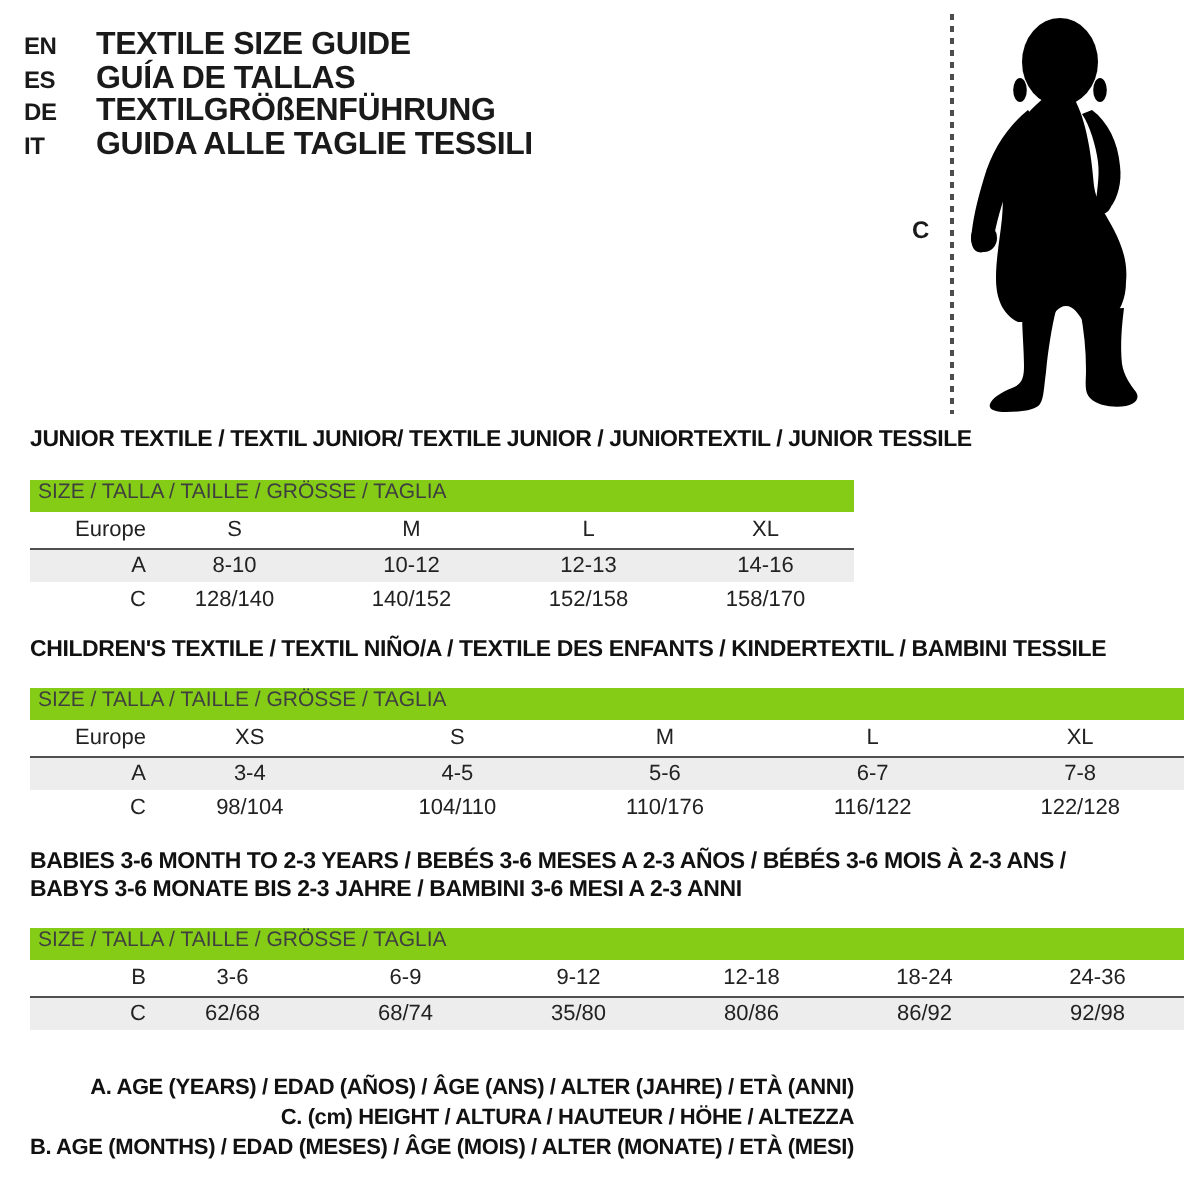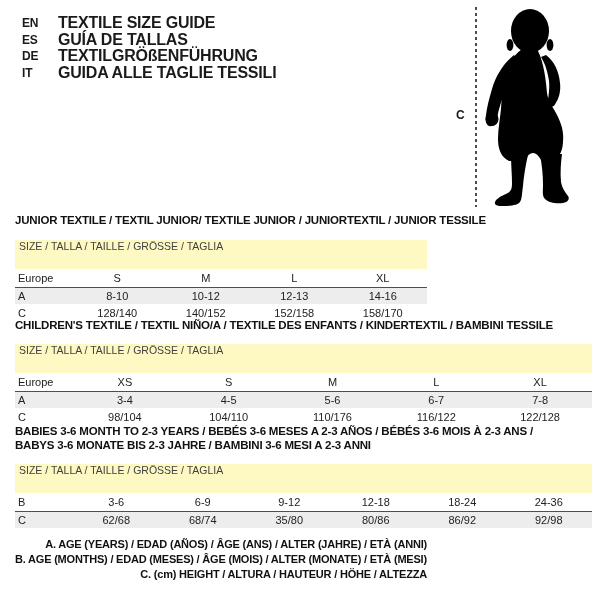--- a/index.html
+++ b/index.html
@@ -3,47 +3,47 @@
 <meta charset="utf-8">
 <style>
   * { margin:0; padding:0; box-sizing:border-box; }
   html,body { background:#fff; }
   .page {
     position:relative; width:600px; height:600px; background:#fff;
     font-family:"Liberation Sans", sans-serif; color:#1a1a1a; overflow:hidden;
   }
 
   
-  .lang-block { position:absolute; left:22px; top:15px; }
+  .lang-block { position:absolute; left:12px; top:15px; }
   .lang-row { display:flex; height:16.5px; align-items:center; }
   .lang-code { width:36px; font-size:12px; font-weight:bold; letter-spacing:-0.2px; }
   .lang-label { font-size:16px; font-weight:bold; letter-spacing:-0.2px; white-space:nowrap; }
 
   
   .measure-c { position:absolute; left:456px; top:108px; font-size:12px; font-weight:bold; }
   .dash-line {
     position:absolute; left:475px; top:7px; width:2px; height:200px;
     background:repeating-linear-gradient(to bottom, #4d4d4d 0 3px, transparent 3px 6px);
   }
   .baby-svg { position:absolute; left:484px; top:5px; }
 
   
   .tbl-title {
     position:absolute; left:15px; font-size:11.5px; font-weight:bold;
     letter-spacing:-0.2px; white-space:nowrap; color:#111;
   }
   .tbl-title.two-line { white-space:normal; width:540px; line-height:14px; }
   .size-table { position:absolute; left:15px; }
   .size-bar {
-    height:29px; line-height:13px; background:#fef9c3; color:#3f3f3f;
+    height:16px; line-height:13px; background:#84cc16; color:#3f3f3f;
     font-size:10.5px; padding-left:4px; overflow:hidden; white-space:nowrap;
   }
   .trow { display:flex; height:17.5px; align-items:center; font-size:11px; color:#222; }
   .trow.shaded { background:#ededed; border-top:1px solid #4f4f4f; }
-  .tlabel { width:58px; padding-left:3px; text-align:left; }
+  .tlabel { width:58px; padding-left:3px; text-align:right; }
   .tcell { flex:1; text-align:center; }
 
   
   .footnotes { position:absolute; left:15px; top:537px; }
   .footnote { font-size:11px; font-weight:bold; letter-spacing:-0.2px; line-height:15.2px; color:#111; white-space:nowrap;text-align:right; }
 
   .pos-t1-title { top:214px; }
   .pos-t1 { top:240px; width:412px; }
   .pos-t2-title { top:319px; }
   .pos-t2 { top:344px; width:577px; }
@@ -175,17 +175,17 @@
         <div class="tcell">68/74</div>
         <div class="tcell">35/80</div>
         <div class="tcell">80/86</div>
         <div class="tcell">86/92</div>
         <div class="tcell">92/98</div>
       </div>
     </div>
 
   <div class="footnotes">
     <div class="footnote">A. AGE (YEARS) / EDAD (AÑOS) / ÂGE (ANS) / ALTER (JAHRE) / ETÀ (ANNI)</div>
+    <div class="footnote">C. (cm) HEIGHT / ALTURA / HAUTEUR / HÖHE / ALTEZZA</div>
     <div class="footnote">B. AGE (MONTHS) / EDAD (MESES) / ÂGE (MOIS) / ALTER (MONATE) / ETÀ (MESI)</div>
-    <div class="footnote">C. (cm) HEIGHT / ALTURA / HAUTEUR / HÖHE / ALTEZZA</div>
   </div>
 
 </div>
 
 </body></html>

